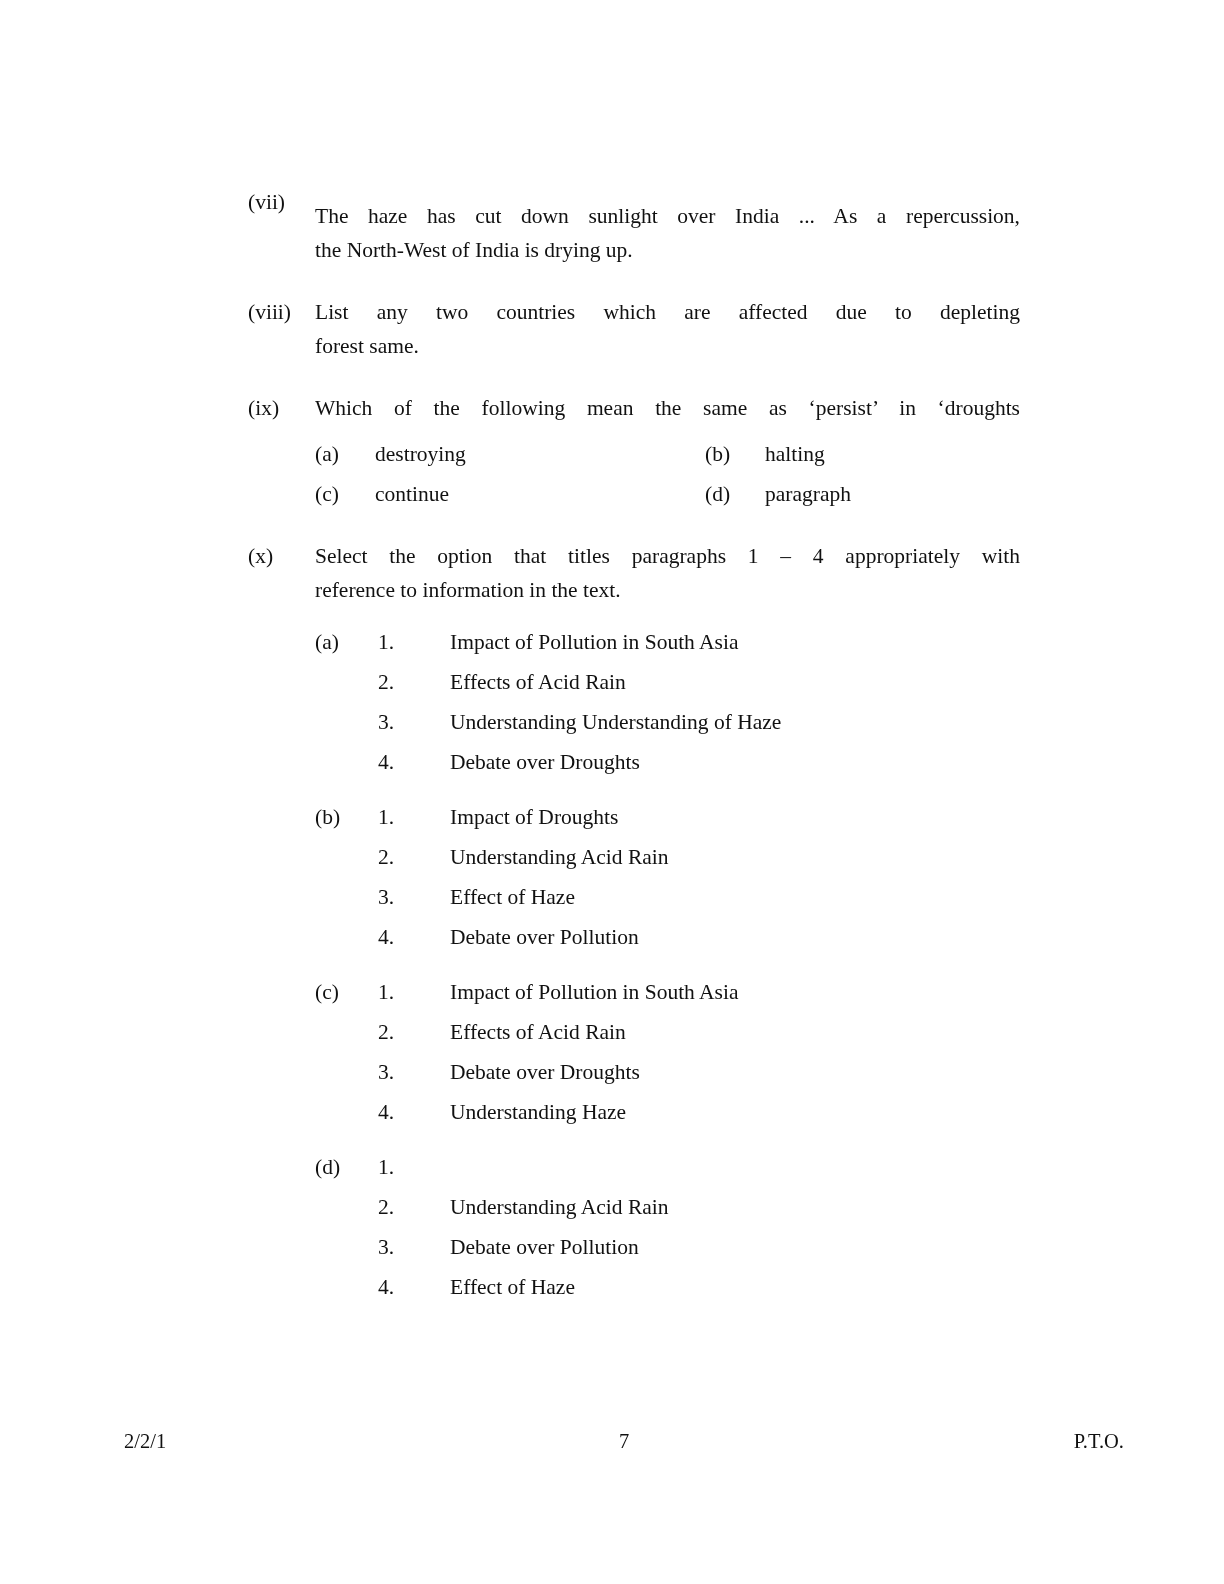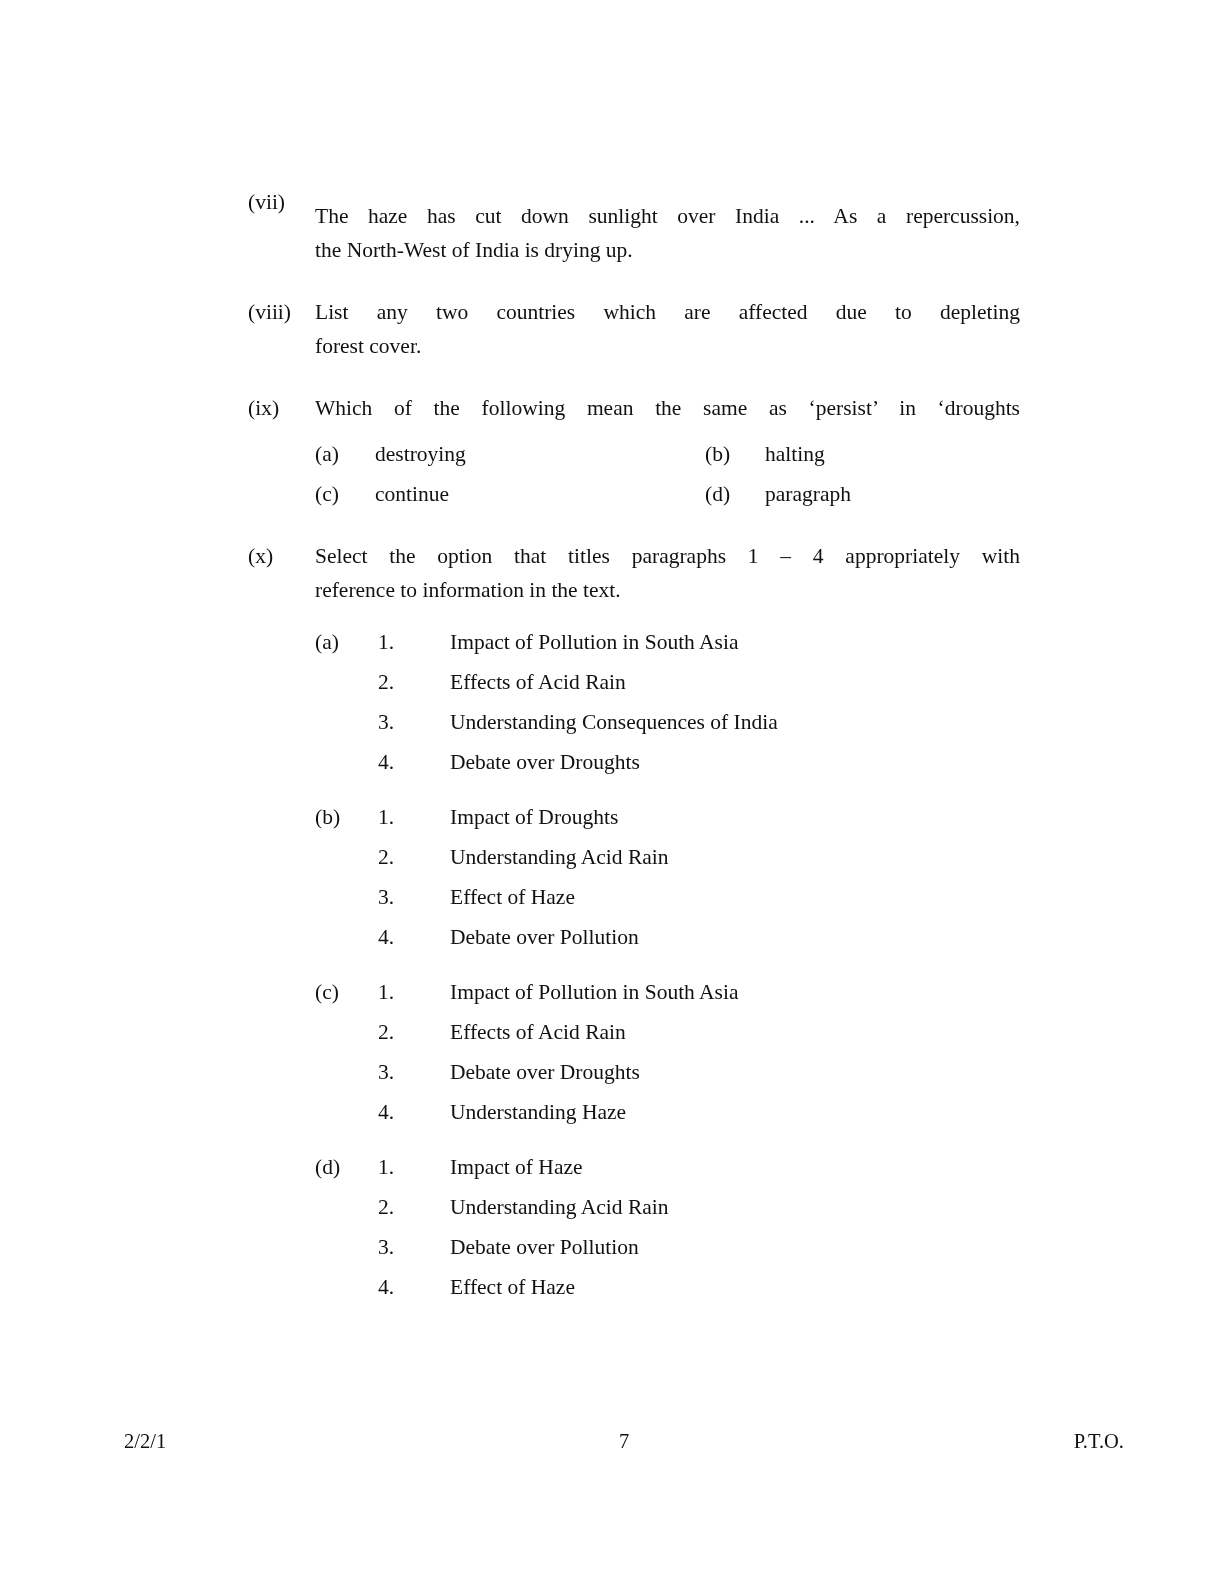--- a/index.html
+++ b/index.html
@@ -79,21 +79,21 @@
           <div class="lline q-l">the North-West of India is drying up.</div>
         </div>
       </div>
     </section>
 
     <section class="question">
       <div class="qlabel">(viii)</div>
       <div class="qbody">
         <div class="stem">
           <div class="jline">List any two countries which are affected due to depleting</div>
-          <div class="lline">forest cover.</div>
+          <div class="lline">forest same.</div>
         </div>
       </div>
     </section>
 
     <section class="question">
       <div class="qlabel">(ix)</div>
       <div class="qbody">
         <div class="stem">
           <div class="jline">Which of the following mean the same as ‘persist’ in ‘droughts</div>
         </div>
@@ -134,21 +134,21 @@
               <div class="tg-row">
                 <span class="tg-num">1.</span>
                 <span class="tg-text">Impact of Pollution in South Asia</span>
               </div>
               <div class="tg-row">
                 <span class="tg-num">2.</span>
                 <span class="tg-text">Effects of Acid Rain</span>
               </div>
               <div class="tg-row">
                 <span class="tg-num">3.</span>
-                <span class="tg-text">Understanding Consequences of India</span>
+                <span class="tg-text">Understanding Understanding of Haze</span>
               </div>
               <div class="tg-row">
                 <span class="tg-num">4.</span>
                 <span class="tg-text">Debate over Droughts</span>
               </div>
             </div>
           </div>
 
           <div class="title-group">
             <div class="tg-label">(b)</div>
@@ -192,21 +192,20 @@
                 <span class="tg-text">Understanding Haze</span>
               </div>
             </div>
           </div>
 
           <div class="title-group">
             <div class="tg-label">(d)</div>
             <div class="tg-items">
               <div class="tg-row">
                 <span class="tg-num">1.</span>
-                <span class="tg-text">Impact of Haze</span>
               </div>
               <div class="tg-row">
                 <span class="tg-num">2.</span>
                 <span class="tg-text">Understanding Acid Rain</span>
               </div>
               <div class="tg-row">
                 <span class="tg-num">3.</span>
                 <span class="tg-text">Debate over Pollution</span>
               </div>
               <div class="tg-row">

